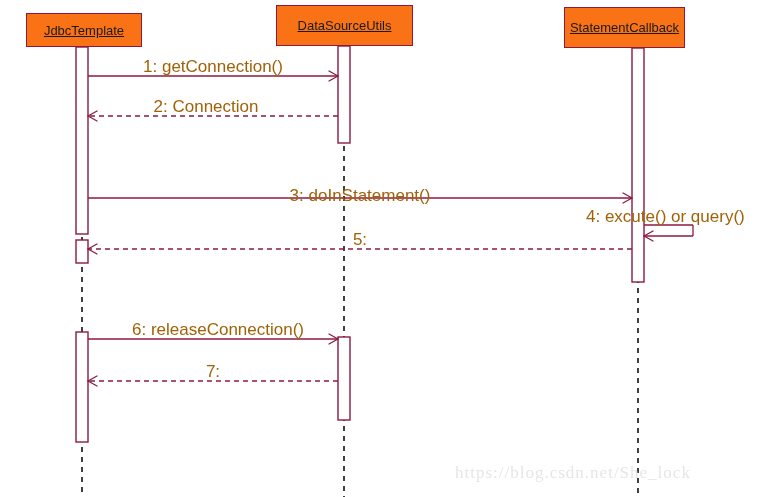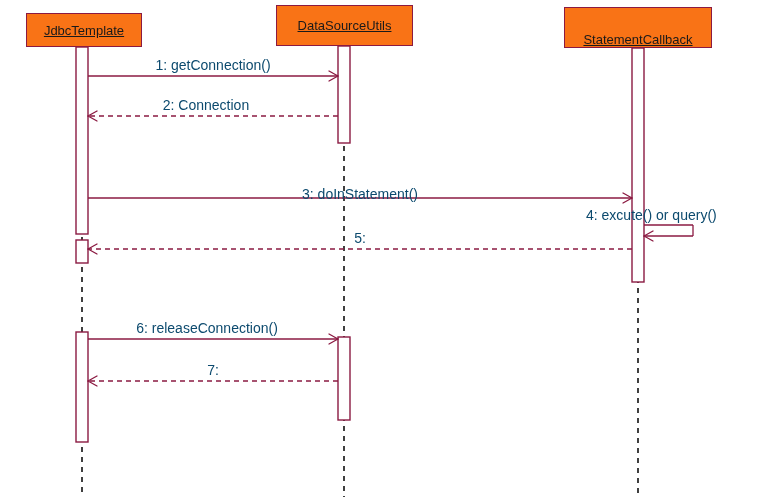--- a/index.html
+++ b/index.html
@@ -29,22 +29,22 @@
     font-size:13px;
     color:#1a1a1a;
     text-decoration:underline;
     white-space:nowrap;
     letter-spacing:0px;
   }
 
   
   .msglabel{
     position:absolute;
-    font-size:14px;
-    color:#0c4a6e;
+    font-size:17px;
+    color:#a16207;
     white-space:nowrap;
   }
   .msglabel.center{transform:translateX(-50%);}
 
   
   .watermark{
     position:absolute;
     font-family:"Liberation Serif", serif;
     font-size:17px;
     color:#e6e6e6;
@@ -109,25 +109,26 @@
       </g>
     </svg>
 
   <div class="layer" id="html-layer">
       <div class="participant" style="left: 26px; top: 13px; width: 116px; height: 34px;">
         <span class="pname">JdbcTemplate</span>
       </div>
       <div class="participant" style="left: 276px; top: 5px; width: 137px; height: 41px;">
         <span class="pname">DataSourceUtils</span>
       </div>
-      <div class="participant" style="left: 564px; top: 7px; width: 148px; height: 41px; align-items: flex-end;">
+      <div class="participant" style="left: 564px; top: 7px; width: 121px; height: 41px;">
         <span class="pname">StatementCallback</span>
       </div>
       <div class="msglabel center" style="left: 213px; top: 57px;">1: getConnection()</div>
       <div class="msglabel center" style="left: 206px; top: 97px;">2: Connection</div>
       <div class="msglabel center" style="left: 360px; top: 179px; margin-top: 7px;">3: doInStatement()</div>
       <div class="msglabel" style="left: 586px; top: 207px; text-align: center;">4: excute() or query()</div>
       <div class="msglabel center" style="left: 360px; top: 230px;">5:</div>
-      <div class="msglabel center" style="left: 207px; top: 320px;">6: releaseConnection()</div>
+      <div class="msglabel center" style="left: 218px; top: 320px;">6: releaseConnection()</div>
       <div class="msglabel center" style="left: 213px; top: 362px;">7:</div>
+      <div class="watermark" style="left: 455px; top: 463px;">https://blog.csdn.net/She_lock</div>
     </div>
 
 </div>
 
 </body></html>

